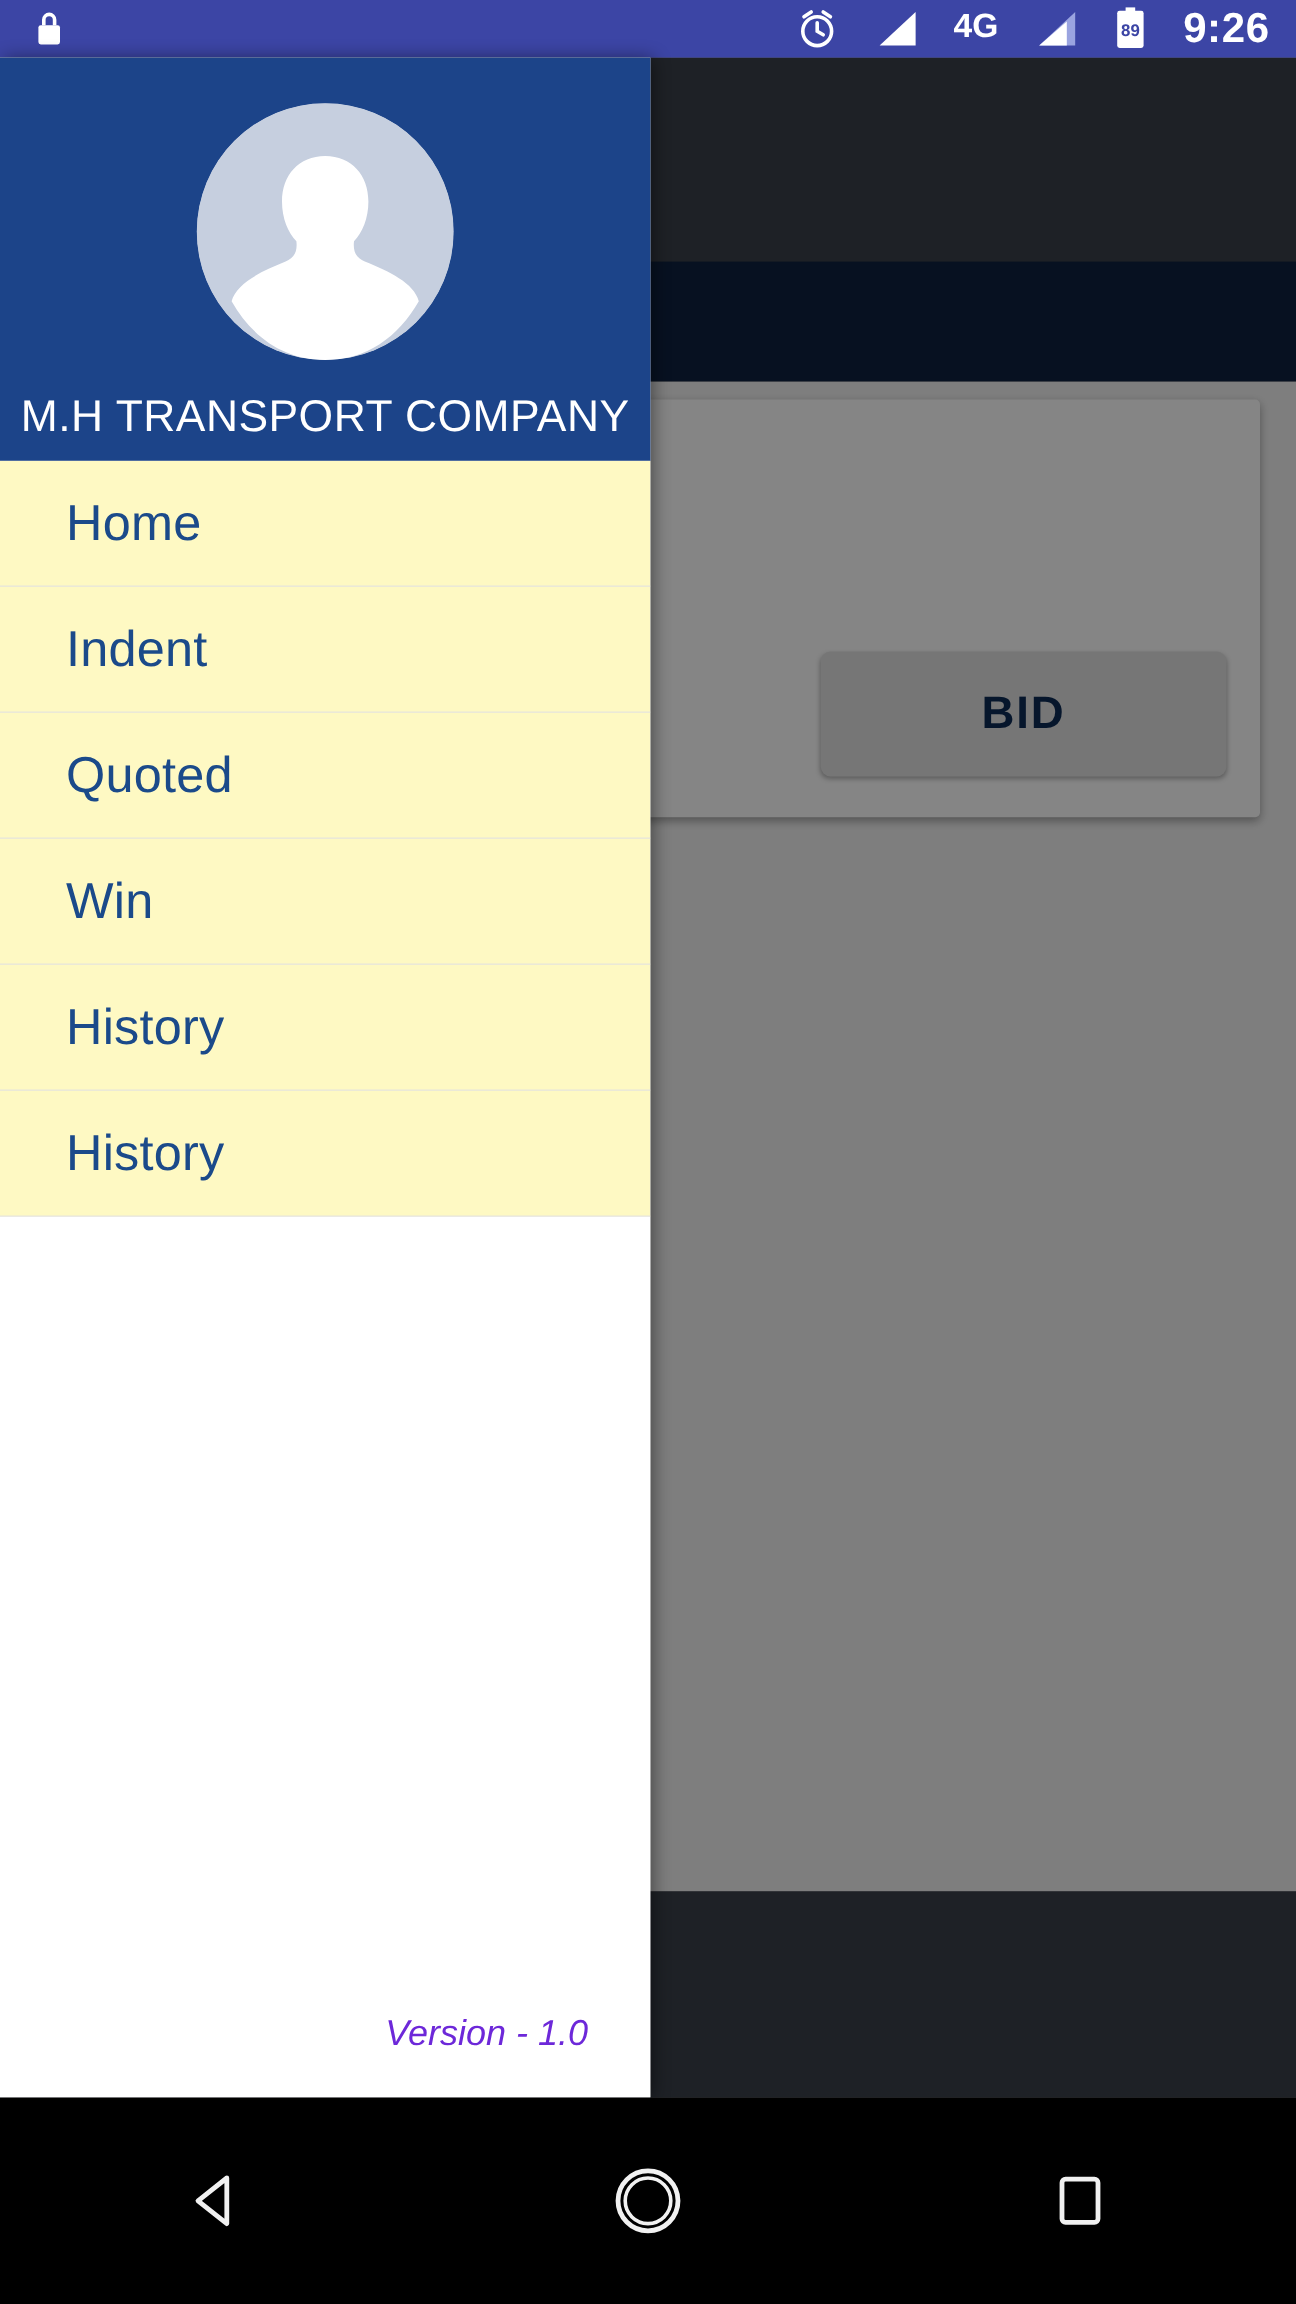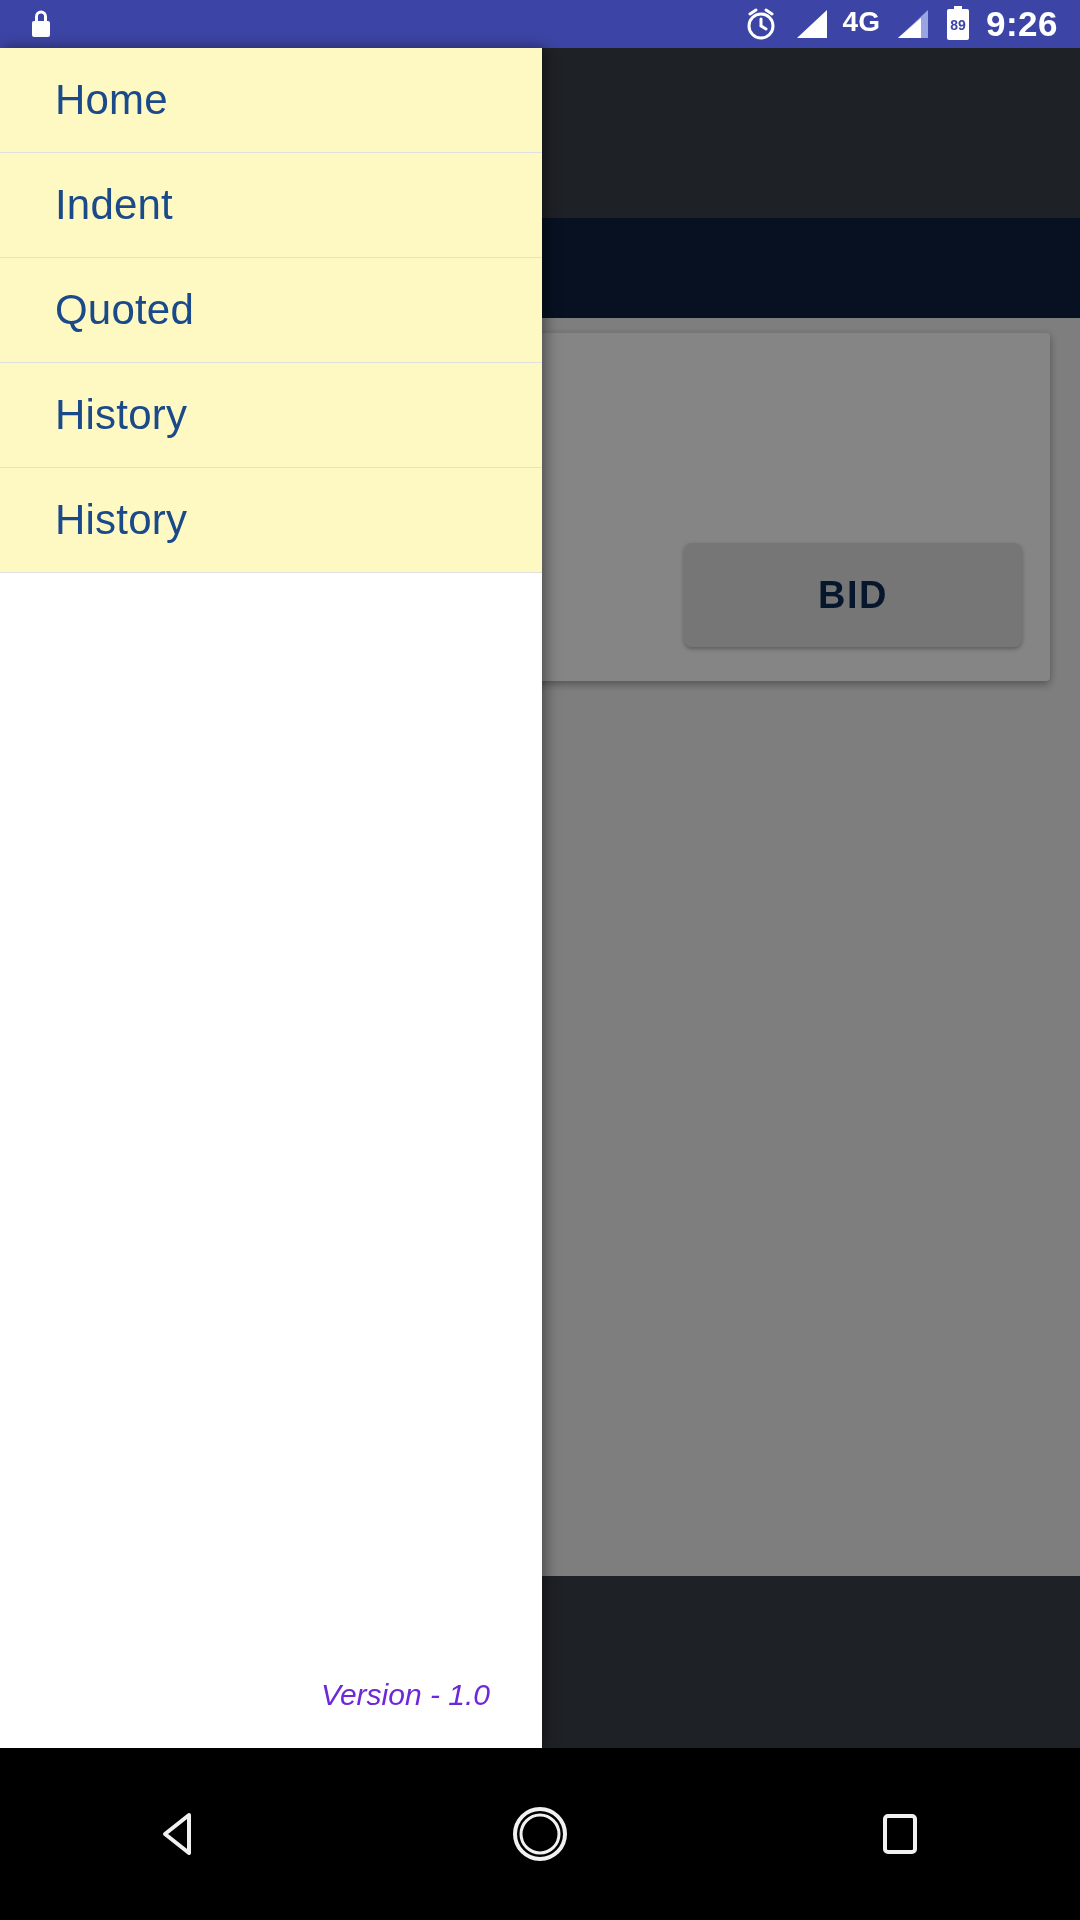--- a/index.html
+++ b/index.html
@@ -43,21 +43,21 @@
   
   .scrim{position:absolute;left:0;top:48px;right:0;bottom:172px;background:rgba(0,0,0,.48);}
 
   
   .statusbar{
     position:absolute;left:0;top:0;width:1080px;height:48px;
     background:#3c45a5;color:#fff;
     display:flex;align-items:center;
     padding:0 22px 0 26px;box-sizing:border-box;
   }
-  .sb-right{margin-left:auto;display:flex;align-items:center;gap:14px;}
+  .sb-right{margin-left:auto;display:flex;align-items:center;gap:30px;}
   .sb-time{font-size:35px;font-weight:bold;letter-spacing:.5px;}
   .sb-icon{display:flex;align-items:center;}
 
   
   .drawer{
     position:absolute;left:0;top:48px;width:542px;bottom:172px;
     background:#ffffff;
     box-shadow:3px 0 14px rgba(0,0,0,.45);
     display:flex;flex-direction:column;
   }
@@ -148,30 +148,45 @@
           <rect x="10" y="0" width="8" height="4" fill="#fff"></rect>
           <rect x="3" y="3" width="22" height="31" rx="2" fill="#fff"></rect>
           <text x="14" y="24" font-family="Liberation Sans, sans-serif" font-size="14" font-weight="bold" fill="#3c45a5" text-anchor="middle">89</text>
         </svg>
       </span>
       <span class="sb-time">9:26</span>
     </div>
   </div>
 
   <div class="drawer">
+    <div class="drawer-header">
+      <div class="avatar">
+        <svg width="214" height="214" viewBox="0 0 214 214">
+          <circle cx="107" cy="107" r="107" fill="#c6cfdf"></circle>
+          <path d="M107 44c-22 0-36 16-36 38 0 14 5 26 12 33 1 9-2 14-9 17
+                   -20 8-41 18-45 33 17 30 44 49 78 49s61-19 78-49
+                   c-4-15-25-25-45-33-7-3-10-8-9-17 7-7 12-19 12-33
+                   0-22-14-38-36-38z" fill="#ffffff"></path>
+        </svg>
+      </div>
+      <div class="company-name">M.H TRANSPORT COMPANY</div>
+    </div>
 
     <div class="menu">
       <div class="menu-item">
         <span>Home</span>
       </div>
       <div class="menu-item">
         <span>Indent</span>
       </div>
       <div class="menu-item">
         <span>Quoted</span>
+      </div>
+      <div class="menu-item">
+        <span>Win</span>
       </div>
       <div class="menu-item">
         <span>History</span>
       </div>
       <div class="menu-item">
         <span>History</span>
       </div>
       <div class="menu-spacer">
         <span class="version">Version - 1.0</span>
       </div>

